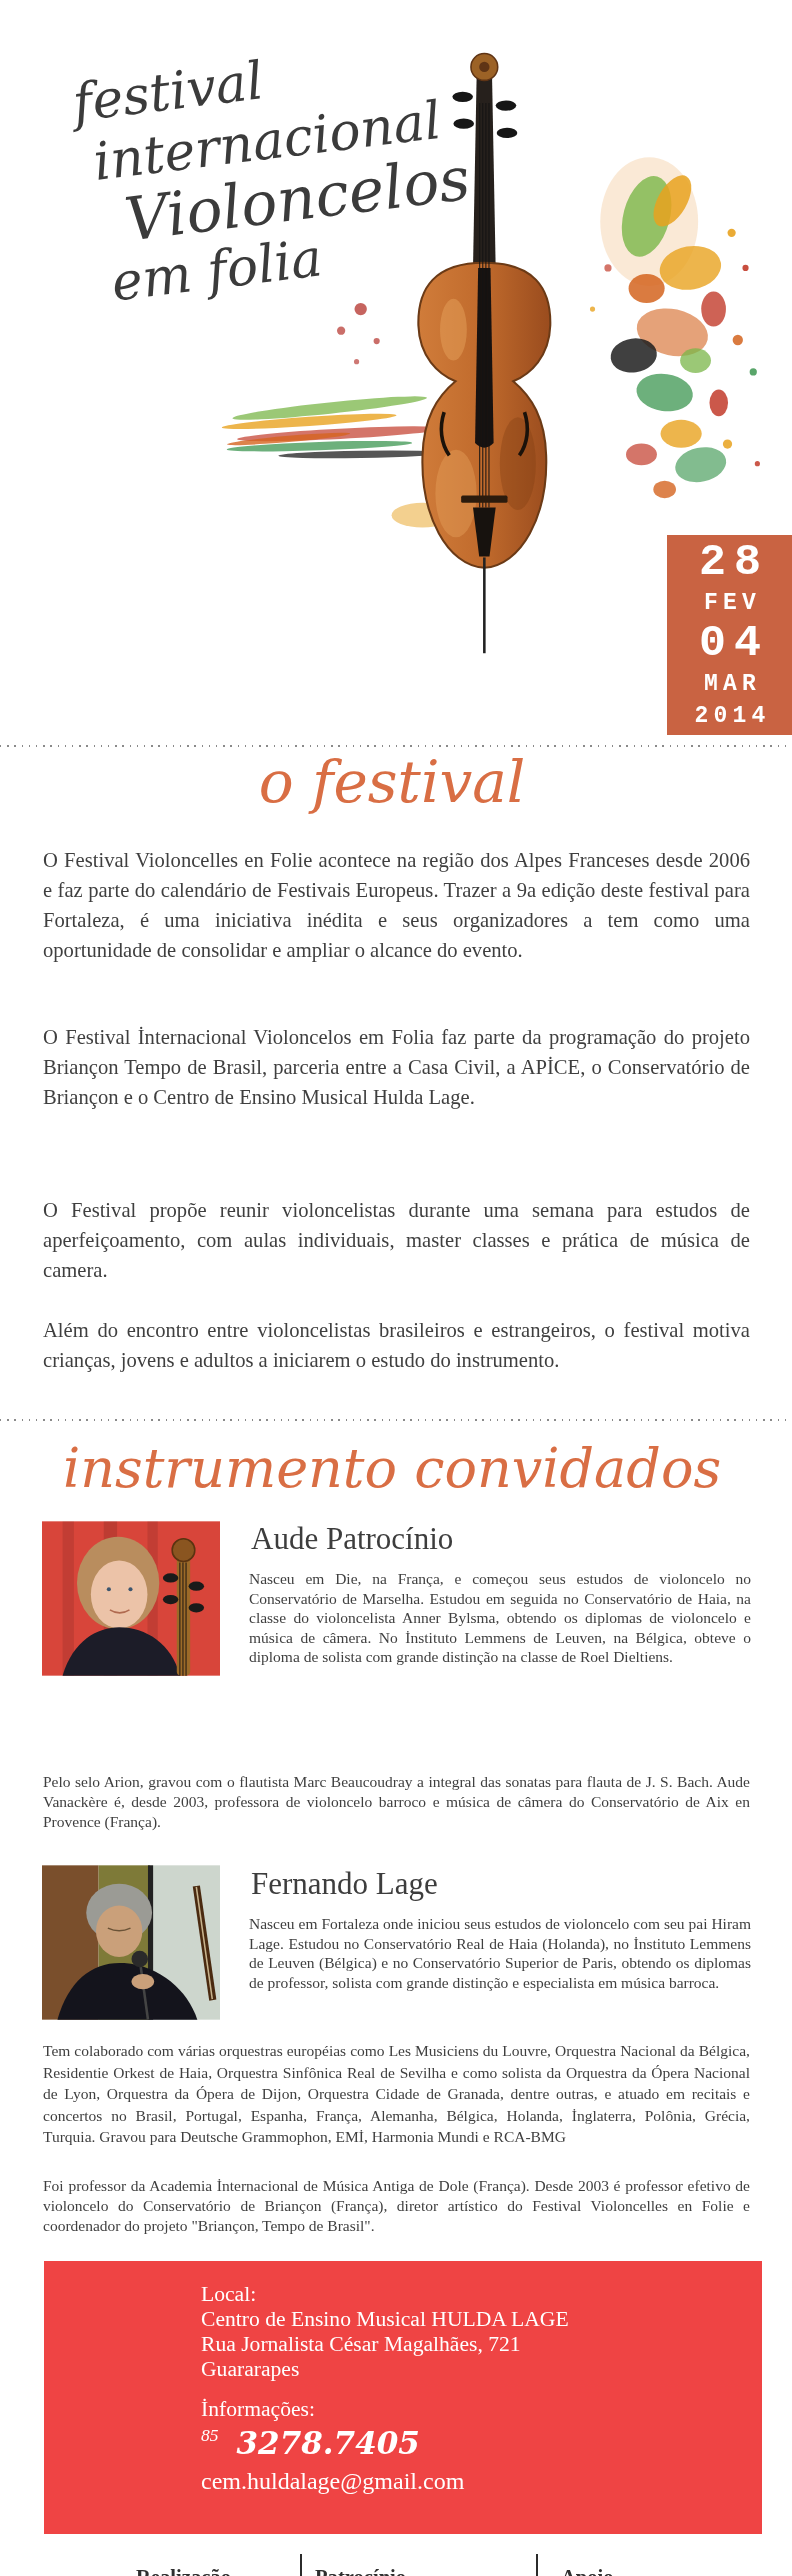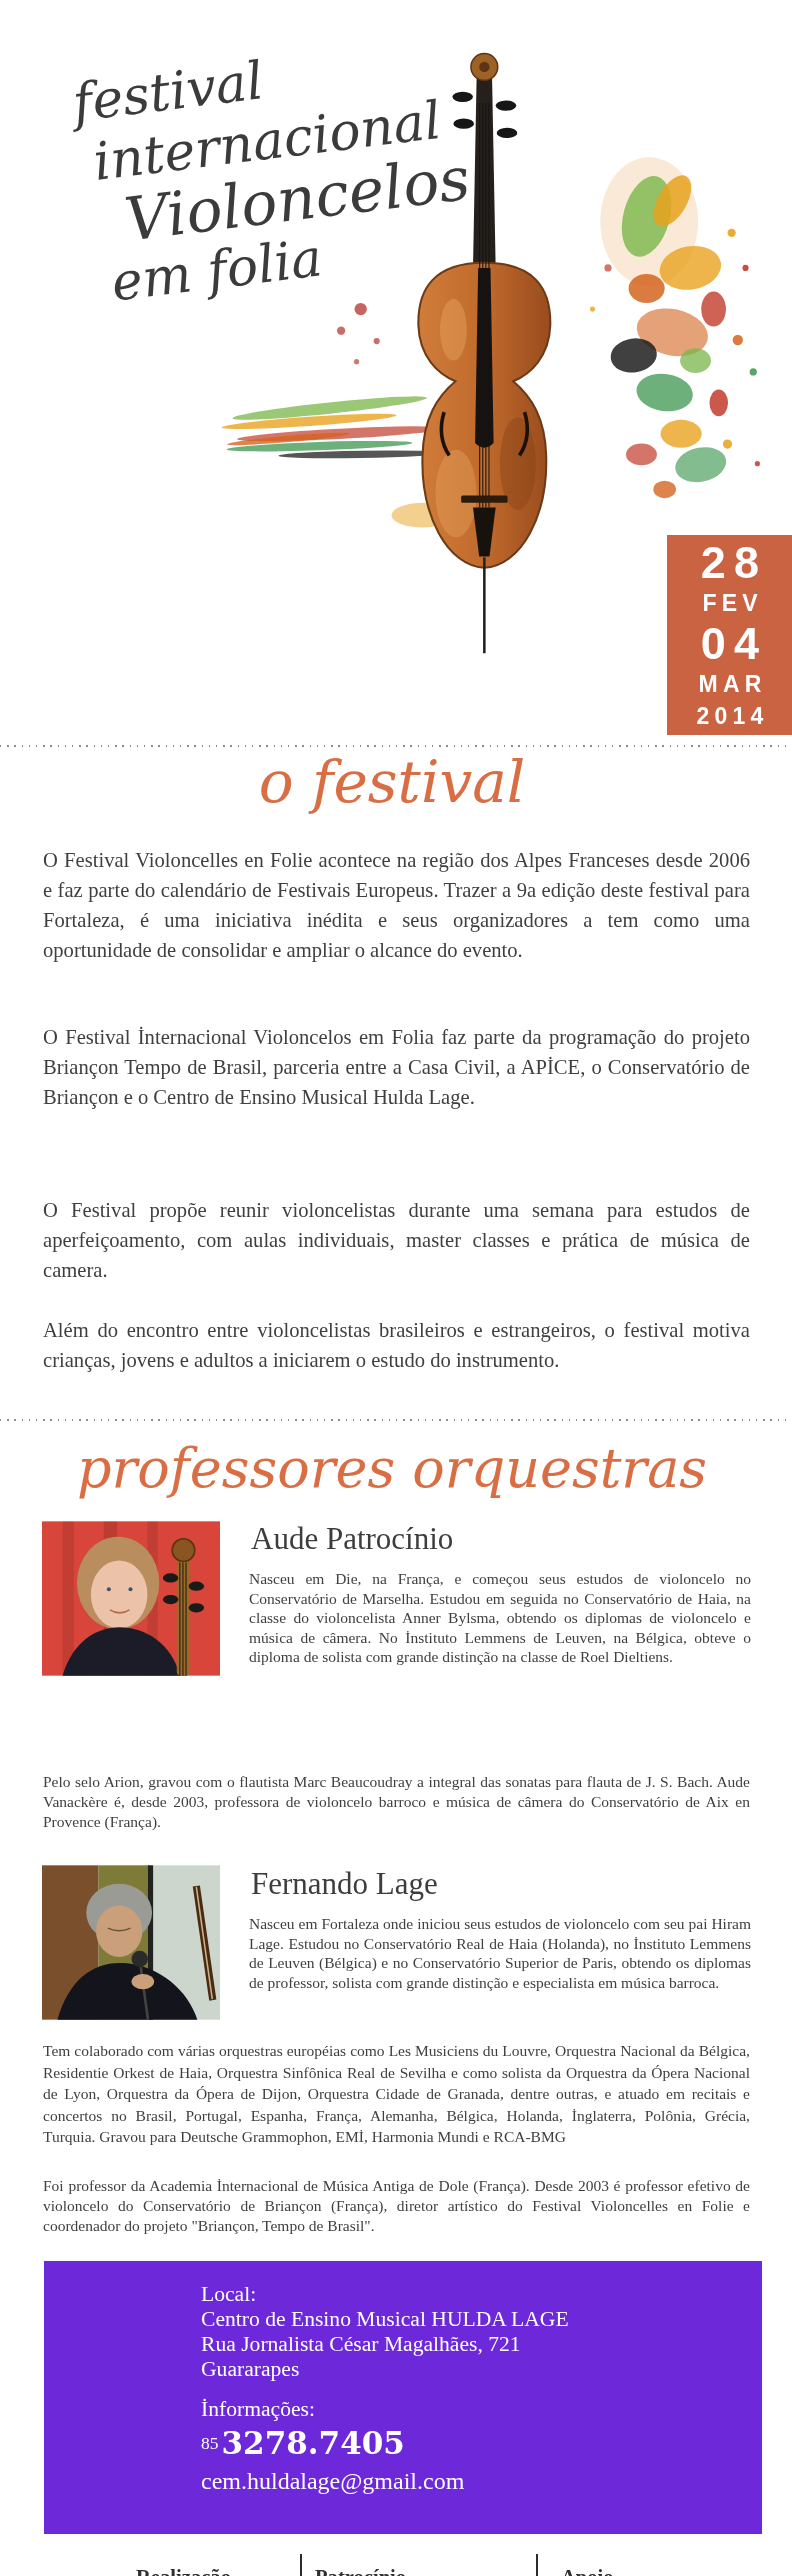--- a/index.html
+++ b/index.html
@@ -8,41 +8,41 @@
   .abs{position:absolute;}
   
   .title-script{left:49px;top:76px;transform:rotate(-7deg);transform-origin:left top;
     font-family:"DejaVu Serif", serif;font-style:italic;color:#3b3b3b;line-height:61px;}
   .title-script .l1{font-size:52px;margin-left:20.6px;}
   .title-script .l2{font-size:52px;margin-left:34px;}
   .title-script .l3{font-size:60px;margin-left:58px;}
   .title-script .l4{font-size:52px;margin-left:37px;}
   .date-block{left:667px;top:535px;width:126px;height:200px;background:#c96342;color:#fff;
     display:flex;flex-direction:column;align-items:center;justify-content:center;
-    font-family:Liberation Sans, sans-serif;font-weight:bold;text-align:center;}
+    font-family:Liberation Mono, monospace;font-weight:bold;text-align:center;}
   .date-block .big{font-size:45px;line-height:49px;letter-spacing:8.2px;margin-left:8.2px;}
   .date-block .small{font-size:23px;line-height:32px;letter-spacing:5.2px;margin-left:5.2px;}
   .dotted{height:2.1px;width:793px;left:0;
     background-image:repeating-linear-gradient(90deg,#8a8a8a 0 1.5px,transparent 1.5px 7.2px);}
   
   .script-heading{left:0;width:784px;text-align:center;font-family:"DejaVu Serif", serif;
     font-style:italic;color:#d96e44;}
   
   .para{left:43px;width:707px;text-align:justify;}
   .body-lg{font-size:20.6px;line-height:30px;}
   .body-md{font-size:15.5px;line-height:20.6px;}
   .bio-sm{left:249px;width:502px;font-size:15.5px;line-height:19.6px;text-align:justify;}
   .prof-name{left:251px;font-size:31px;color:#3d3d3d;font-family:"Liberation Serif",serif;}
   .photo{left:42px;width:178px;height:155px;}
   
-  .contact{left:44px;top:2261px;width:718px;height:273px;background:#6d28d9;color:#fff;
+  .contact{left:44px;top:2261px;width:718px;height:273px;background:#ef4444;color:#fff;
     box-sizing:border-box;padding:20.6px 20.6px 0 157px;}
   .contact .line{font-size:21.6px;line-height:25px;}
   .contact .info{margin-top:15.5px;font-size:21.6px;line-height:25px;}
-  .phone-row{display:flex;align-items:center;gap:3px;margin-top:3.1px;}
+  .phone-row{display:flex;align-items:flex-start;gap:18px;margin-top:3.1px;font-style:italic;}
   .phone-row .area{font-size:17.5px;}
   .phone-row .num{font-size:31px;font-weight:bold;font-family:"DejaVu Serif",serif;}
   .contact .email{margin-top:7.2px;font-size:24px;}
   
   .footer-label{top:2566px;font-size:20.6px;color:#2f2f2f;font-family:"Liberation Serif",serif;font-weight:bold;}
   .vdiv{top:2554px;width:1.5px;height:149px;background:#2b2b2b;}
 </style>
 </head>
 <body>
 
@@ -143,21 +143,21 @@
 
   <div class="abs script-heading" style="top:748px;font-size:58px;">o festival</div>
 
   <div class="abs para body-lg" style="top:845px;">O Festival Violoncelles en Folie acontece na região dos Alpes Franceses desde 2006 e faz parte do calendário de Festivais Europeus. Trazer a 9a edição deste festival para Fortaleza, é uma iniciativa inédita e seus organizadores a tem como uma oportunidade de consolidar e ampliar o alcance do evento.</div>
   <div class="abs para body-lg" style="top:1022px;">O Festival İnternacional Violoncelos em Folia faz parte da programação do projeto Briançon Tempo de Brasil, parceria entre a Casa Civil, a APİCE, o Conservatório de Briançon e o Centro de Ensino Musical Hulda Lage.</div>
   <div class="abs para body-lg" style="top:1195px;">O Festival propõe reunir violoncelistas durante uma semana para estudos de aperfeiçoamento, com aulas individuais, master classes e prática de música de camera.</div>
   <div class="abs para body-lg" style="top:1315px;">Além do encontro entre violoncelistas brasileiros e estrangeiros, o festival motiva crianças, jovens e adultos a iniciarem o estudo do instrumento.</div>
 
   <div class="abs dotted" style="top:1419px;"></div>
 
-  <div class="abs script-heading" style="top:1437px;font-size:54px;">professores orquestras</div>
+  <div class="abs script-heading" style="top:1437px;font-size:54px;">instrumento convidados</div>
 
   <svg class="abs photo" style="top:1521px;" viewBox="0 0 346 300">
     <rect width="346" height="300" fill="#d8453a"></rect>
     <rect x="40" width="22" height="300" fill="#000" opacity="0.10"></rect>
     <rect x="120" width="26" height="300" fill="#000" opacity="0.12"></rect>
     <rect x="205" width="20" height="300" fill="#000" opacity="0.10"></rect>
     <ellipse cx="148" cy="120" rx="80" ry="90" fill="#b98d5e"></ellipse>
     <ellipse cx="150" cy="142" rx="55" ry="66" fill="#ecc3a8"></ellipse>
     <circle cx="130" cy="132" r="4" fill="#3c556e"></circle>
     <circle cx="172" cy="132" r="4" fill="#3c556e"></circle>

